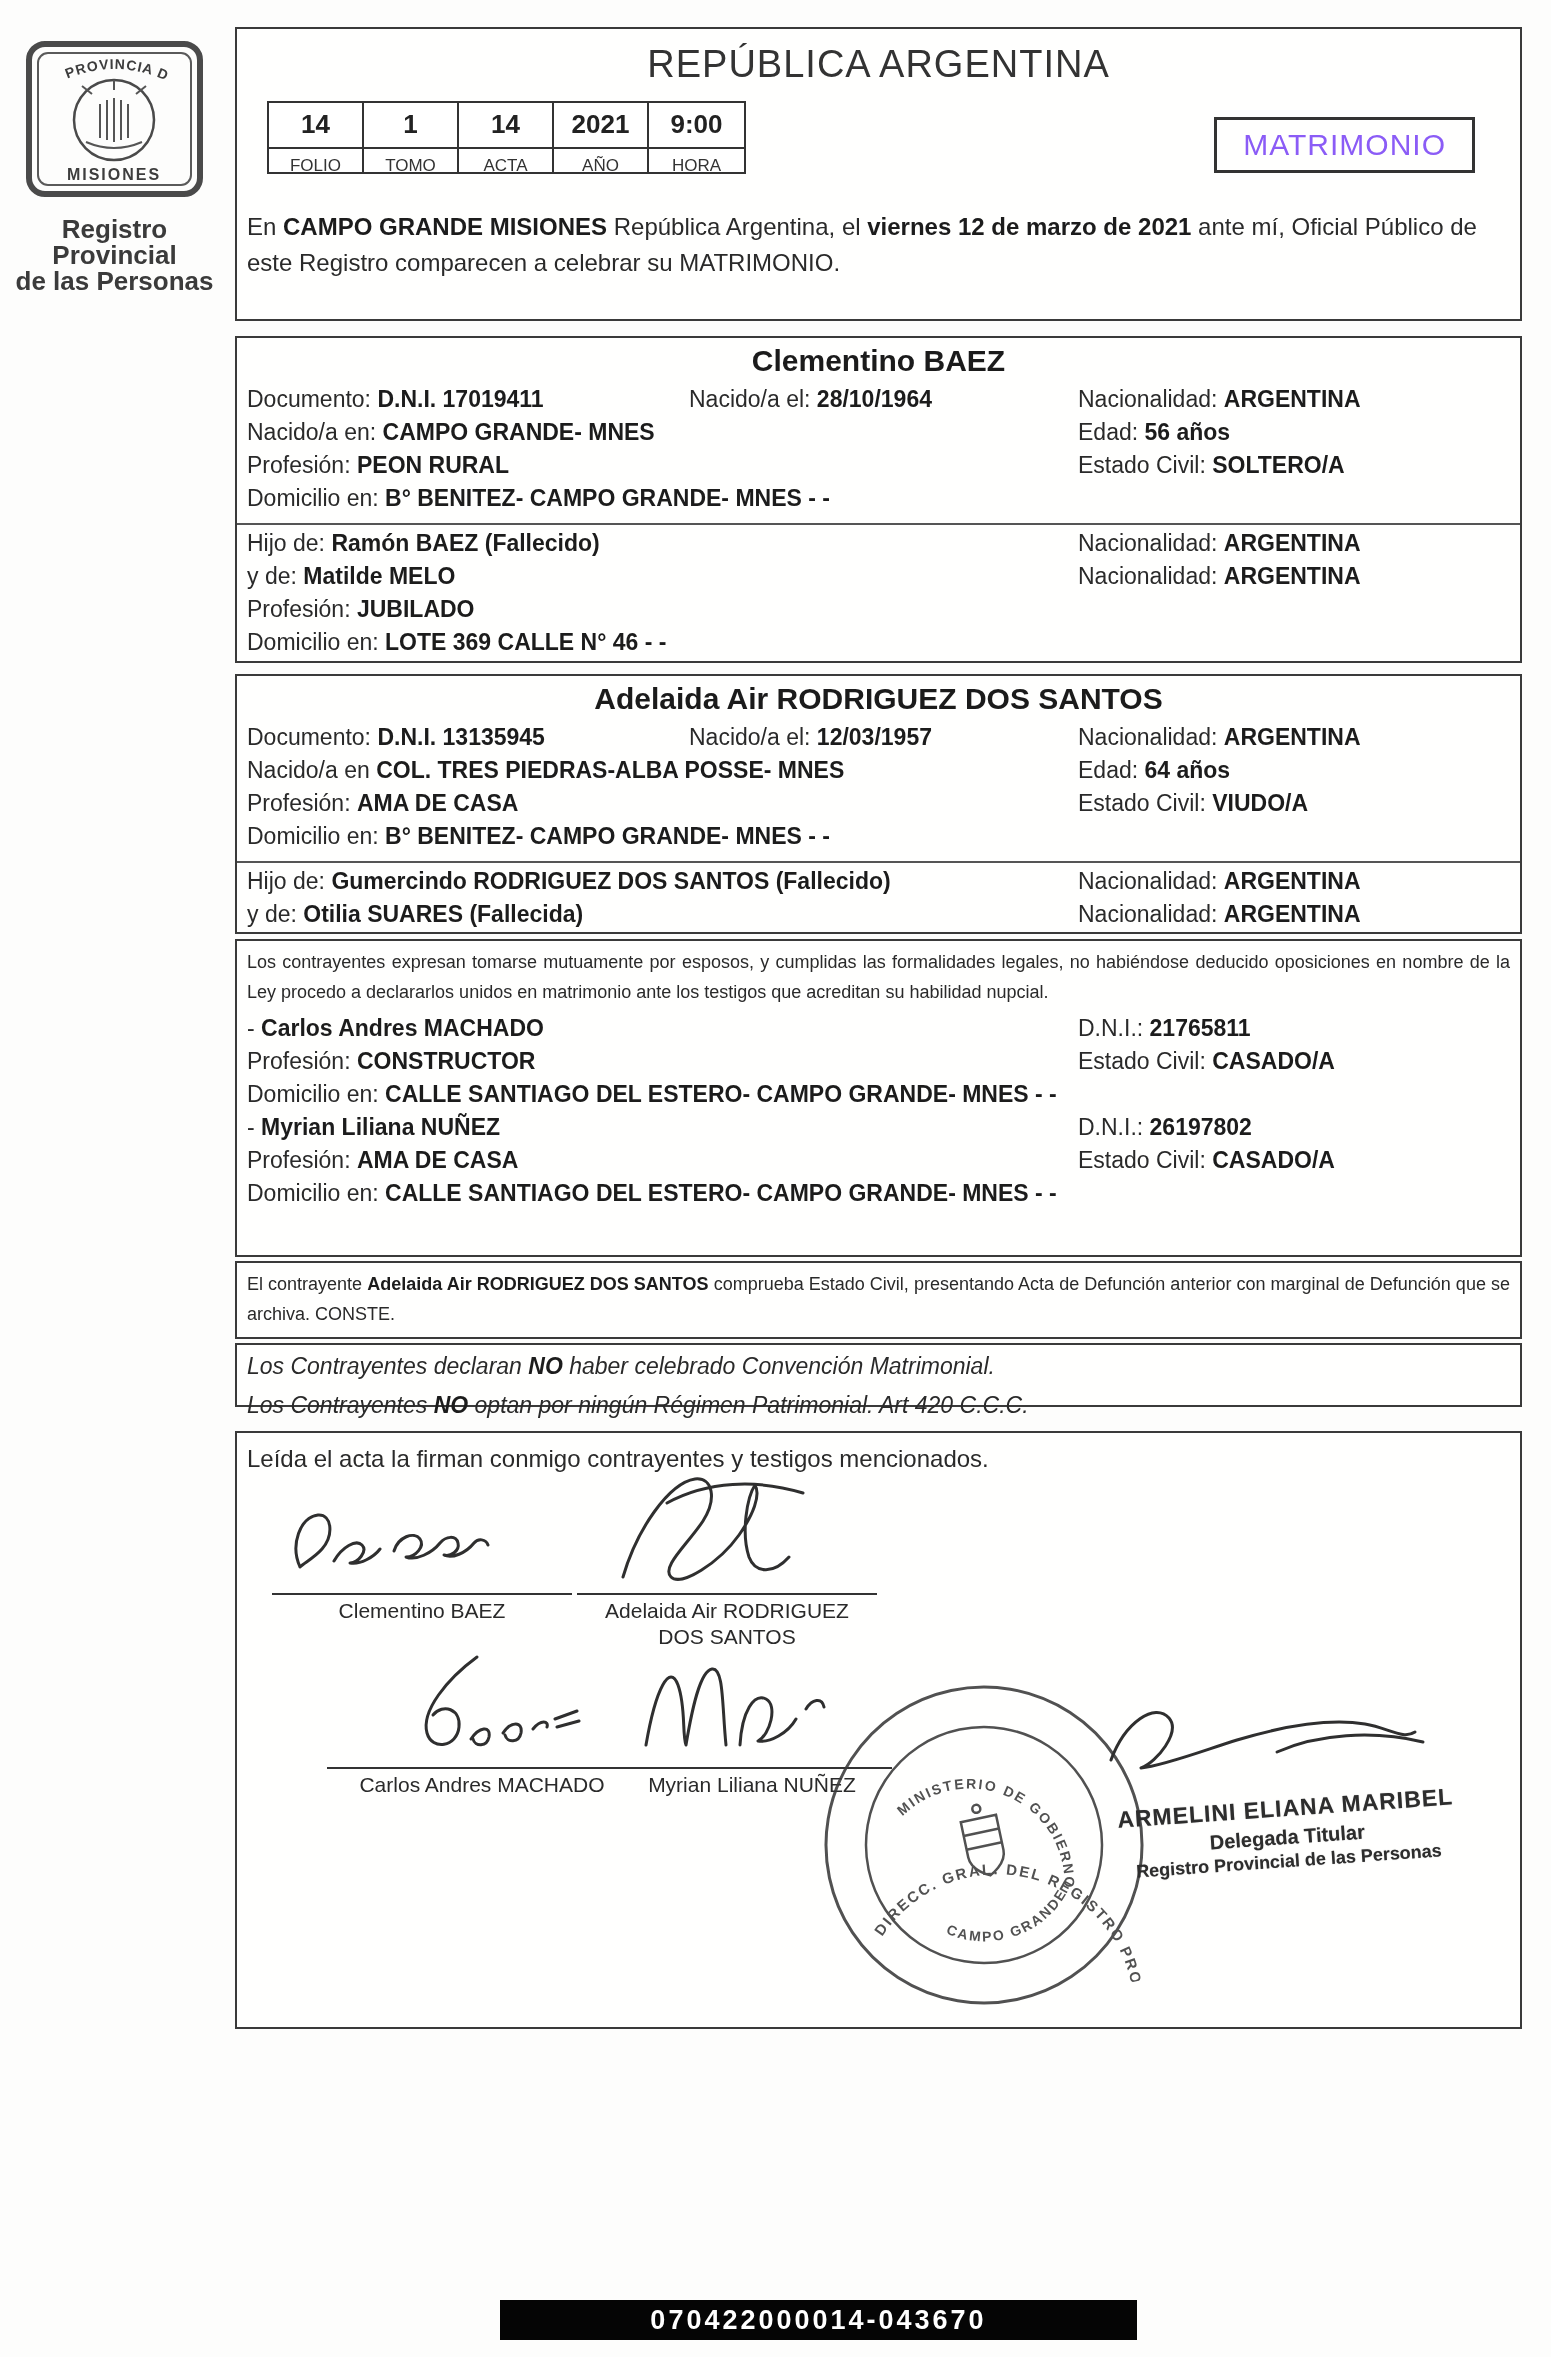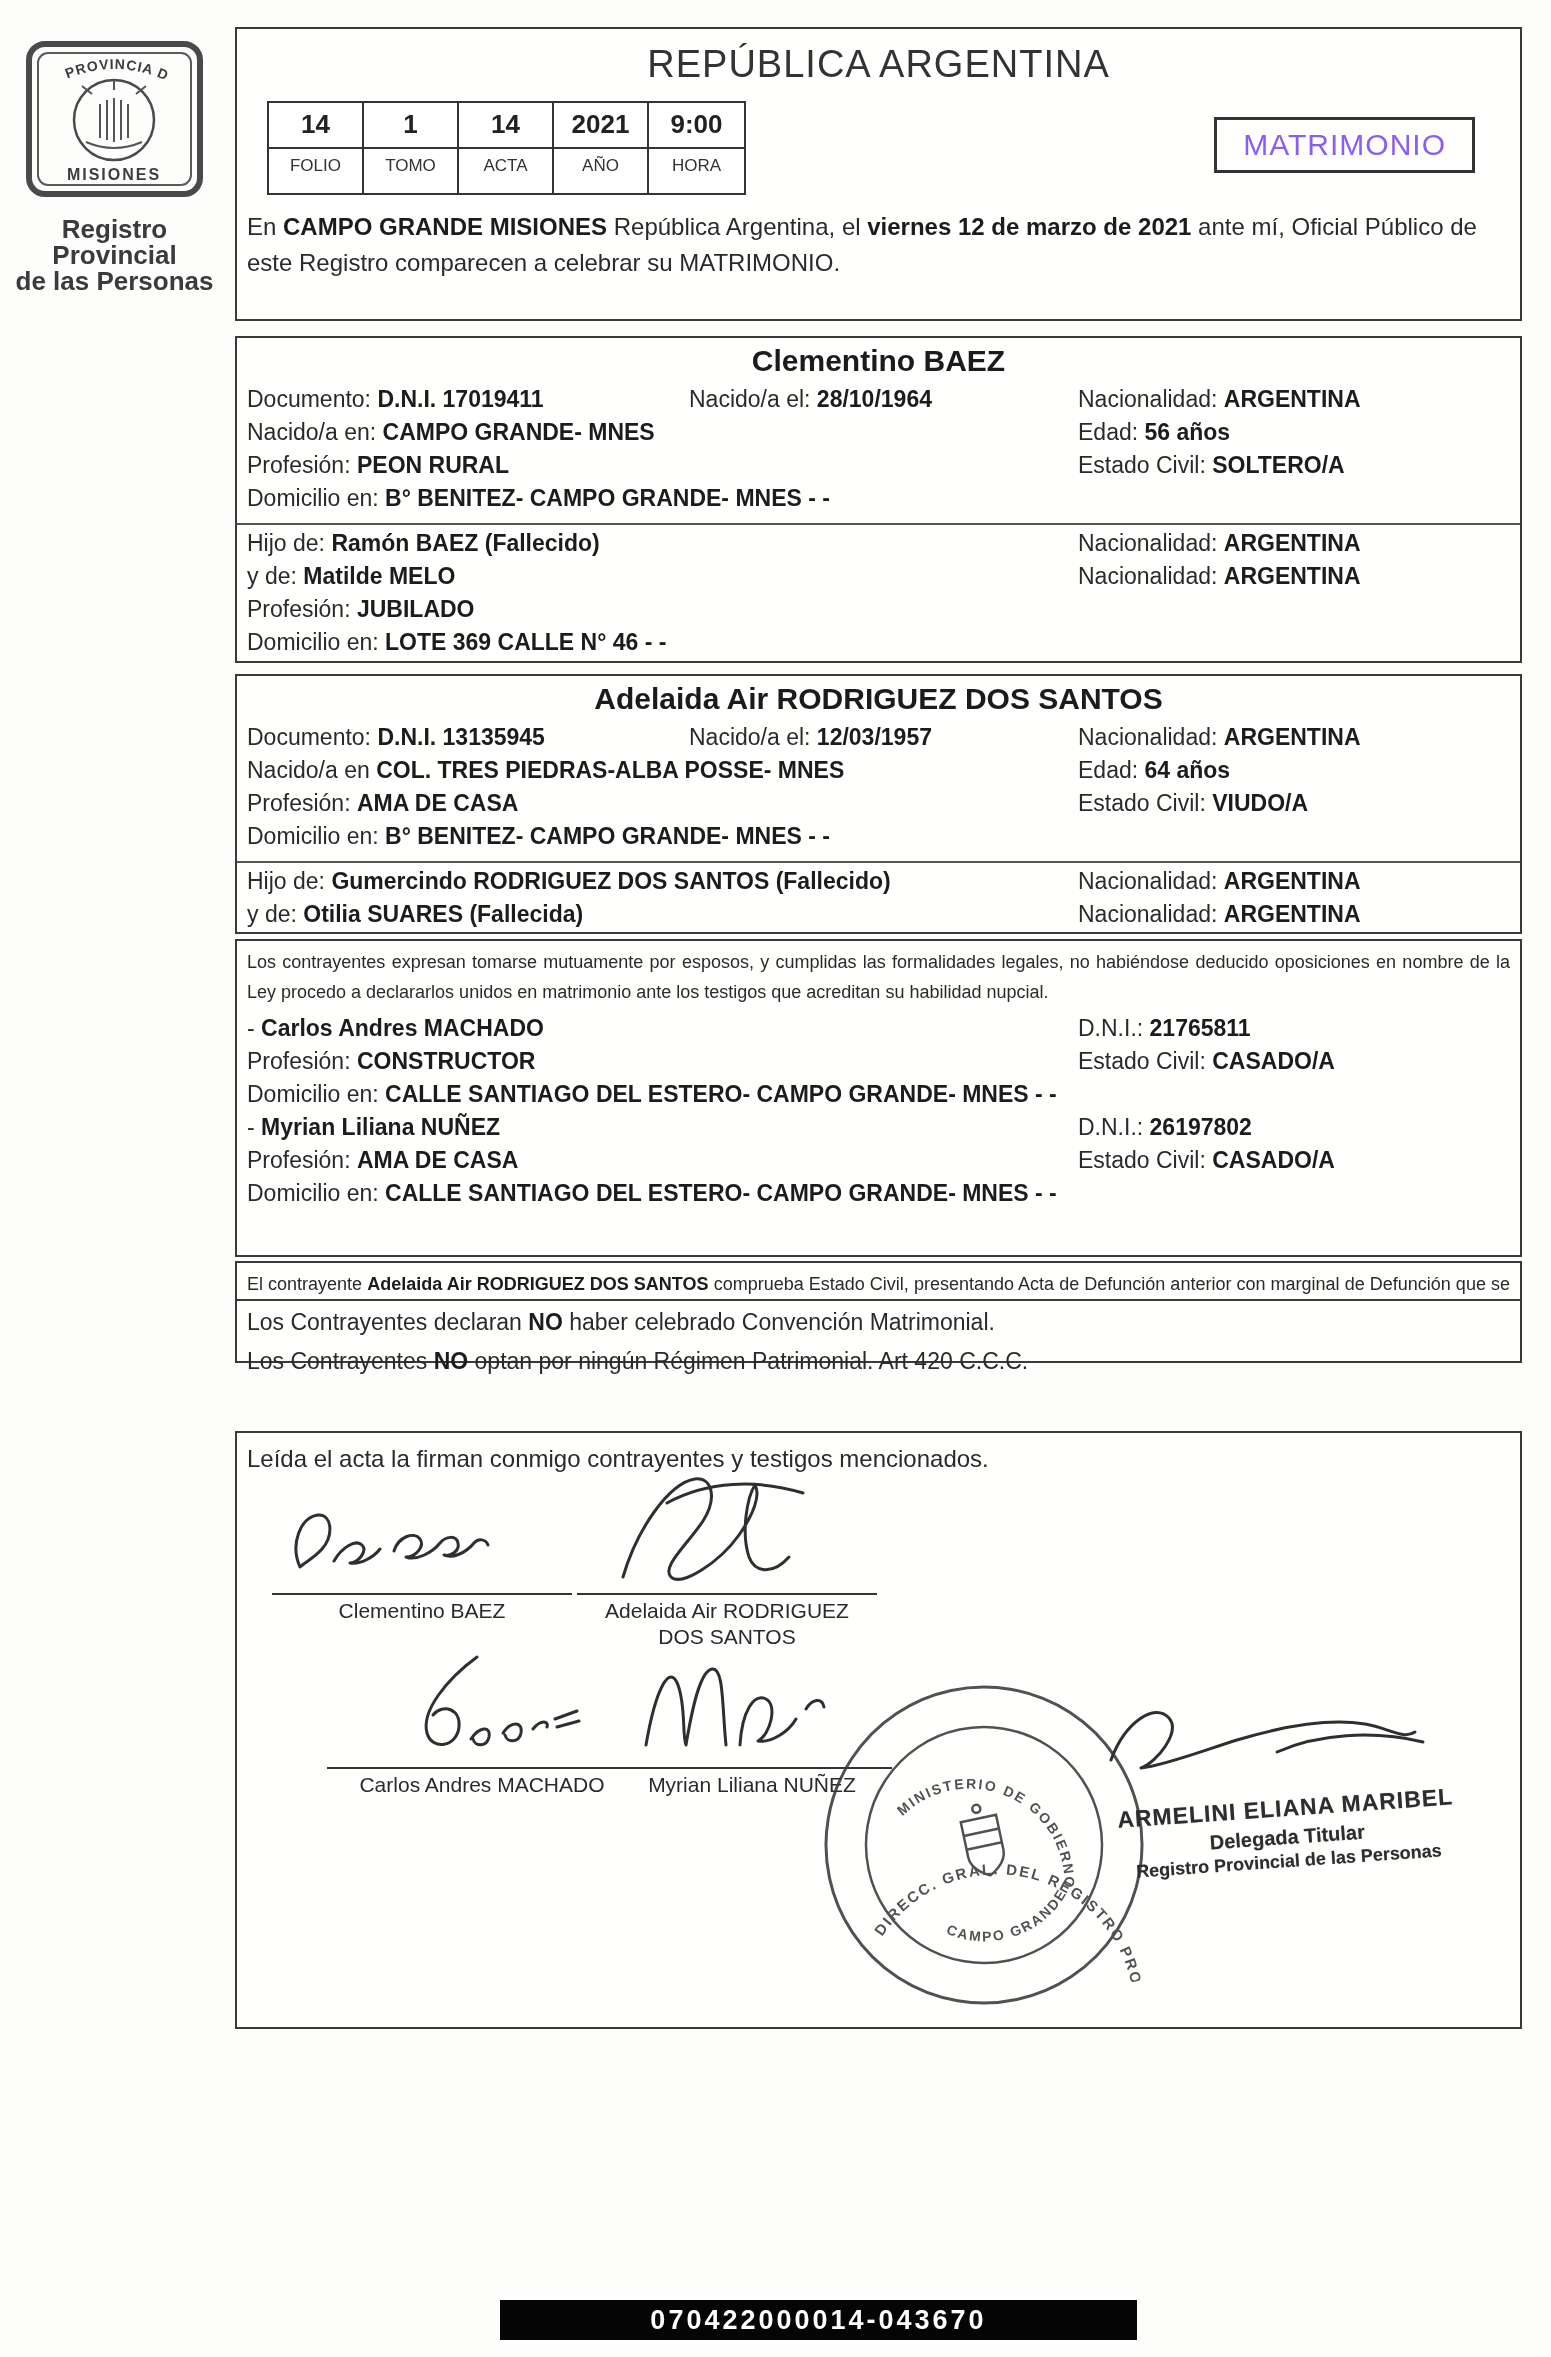--- a/index.html
+++ b/index.html
@@ -20,34 +20,34 @@
     background:#fffffe;
   }
 
   
   .header-box { top:27px; height:294px; }
   .doc-title { text-align:center; font-size:38px; letter-spacing:1px; color:#333; margin-top:14px; font-weight:400; }
   .folio-table { position:absolute; left:30px; top:72px; display:flex; border:2px solid #333; background:#fff; }
   .ft-col { width:95px; border-right:2px solid #333; }
   .ft-col:last-child { border-right:none; }
   .ft-val { height:46px; line-height:42px; text-align:center; font-size:26px; font-weight:700; border-bottom:2px solid #333; color:#222; }
-  .ft-lbl { height:44px; line-height:34px; text-align:center; font-size:17px; color:#333; }
+  .ft-lbl { height:23px; line-height:34px; text-align:center; font-size:17px; color:#333; }
   .matrimonio-box {
     position:absolute; right:45px; top:88px; border:3px solid #333; padding:8px 26px;
     font-size:30px; letter-spacing:1px; color:#8b5cf6; font-weight:500;
   }
   .intro { position:absolute; left:10px; right:8px; top:180px; font-size:24px; line-height:36px; }
 
   
   .sec-title { text-align:center; font-weight:bold; font-size:30px; padding-top:6px; color:#1b1b1b; }
   .groom-box   { top:336px;  height:327px; }
   .bride-box   { top:674px;  height:260px; }
   .witness-box { top:939px;  height:318px; }
   .proof-box   { top:1261px; height:78px;  }
-  .decl-box    { top:1299px; height:64px;  }
+  .decl-box    { top:1343px; height:64px;font-style:italic;  }
   .final-box   { top:1431px; height:598px; }
 
   .rows { margin-top:8px; }
   .row { position:relative; height:33px; font-size:23px; }
   .c1 { position:absolute; left:10px;  top:0; white-space:nowrap; }
   .c2 { position:absolute; left:452px; top:0; white-space:nowrap; }
   .c3 { position:absolute; left:841px; top:0; white-space:nowrap; }
   .divider { border-top:2px solid #555; margin:5px 0; }
 
   .para { font-size:18px; line-height:30px; text-align:justify; padding:6px 10px 0 10px; }

